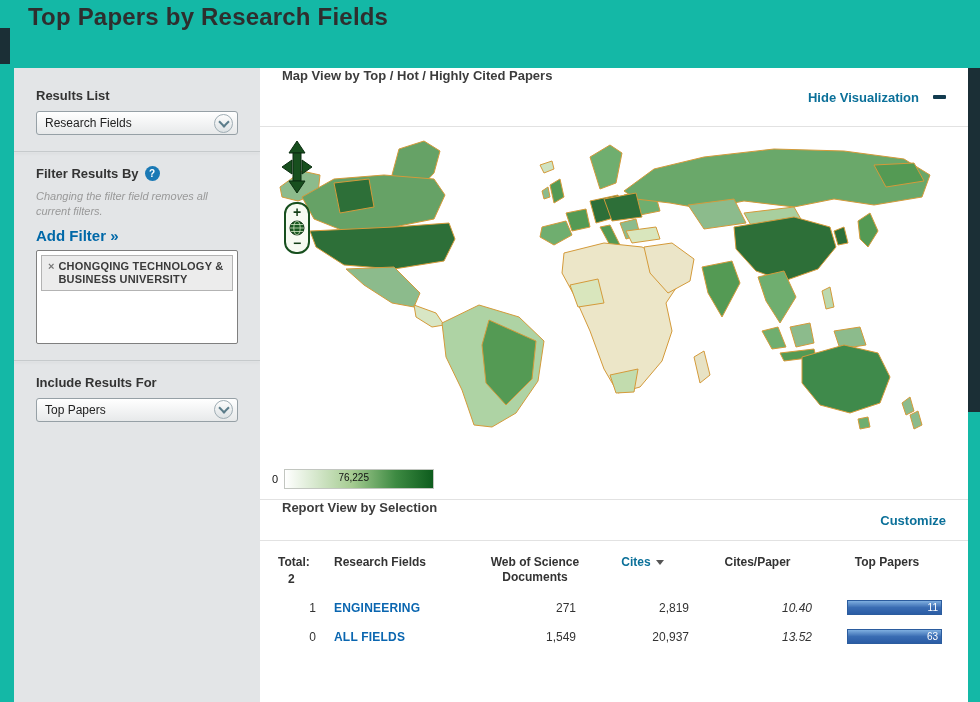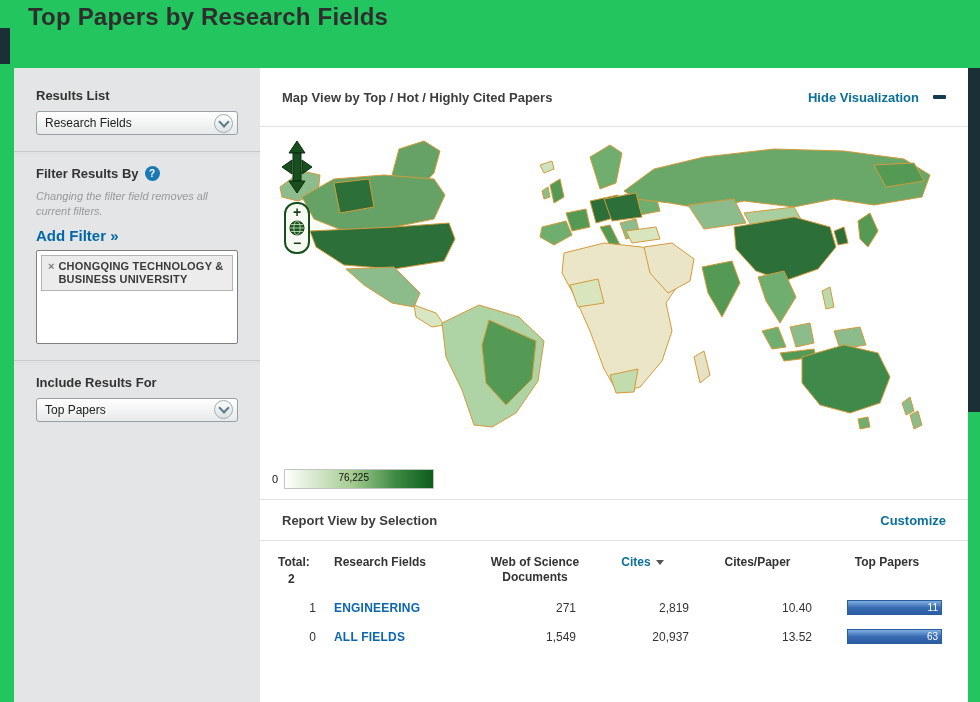--- a/index.html
+++ b/index.html
@@ -1,17 +1,17 @@
 <!DOCTYPE html>
 <html><head>
 <meta charset="utf-8">
 <style>
   html,body{margin:0;padding:0;}
   body{font-family:"Liberation Sans",sans-serif;background:#c9cdd0;}
-  .page{position:relative;width:980px;height:702px;background:#22c55e;overflow:hidden;}
+  .page{position:relative;width:980px;height:702px;background:#14b8a6;overflow:hidden;}
 
   
   .page-title{position:absolute;left:28px;top:3px;font-size:24px;font-weight:bold;color:#2e2e2e;letter-spacing:.2px;}
   .left-notch{position:absolute;left:0;top:28px;width:10px;height:36px;background:#1b2f36;}
   .right-strip{position:absolute;left:968px;top:68px;width:12px;height:344px;background:#1b2f36;}
 
   
   .sidebar{position:absolute;left:14px;top:68px;width:246px;height:634px;background:#e3e5e7;box-sizing:border-box;padding:20px 22px;}
   .side-label{font-size:13px;font-weight:bold;color:#333;margin-bottom:8px;}
   .with-help{display:flex;align-items:center;gap:6px;}
@@ -30,21 +30,21 @@
   .filter-box{background:#fff;border:1px solid #7f7f7f;border-radius:2px;min-height:84px;padding:4px;}
   .filter-chip{display:flex;gap:4px;background:#ececec;border:1px solid #b3b3b3;padding:4px 6px;font-size:11px;font-weight:bold;color:#3a3a3a;line-height:1.2;}
   .chip-x{color:#777;cursor:pointer;flex:0 0 auto;}
   .chip-label{letter-spacing:.2px;}
   .side-buttons{display:flex;gap:10px;margin-top:26px;}
   .side-btn{font-family:inherit;font-size:12px;color:#0068a8;background:#fdfdfd;border:1px solid #b3c2cb;border-radius:2px;
     padding:4px 11px;cursor:pointer;box-shadow:0 1px 1px rgba(0,0,0,.08);}
 
   
   .main{position:absolute;left:260px;top:68px;width:708px;height:634px;background:#fff;}
-  .panel-header{display:flex;align-items:center;justify-content:space-between;height:58px;padding:0 22px;border-bottom:1px solid #e2e2e2;}
+  .panel-header{display:flex;justify-content:space-between;height:58px;padding:0 22px;border-bottom:1px solid #e2e2e2;}
   .panel-header.report{height:40px;}
   .panel-title{font-size:13px;font-weight:bold;color:#3c3c3c;}
   .teal-link{display:flex;align-items:center;gap:14px;font-size:13px;font-weight:bold;color:#0b7099;text-decoration:none;cursor:pointer;padding-left:12px;}
   .hide-dash{display:inline-block;width:13px;height:4px;background:#123b4f;border-radius:1px;}
 
   .map-body{position:relative;height:372px;border-bottom:1px solid #e2e2e2;background:#fff;}
   .world-map{position:absolute;left:14px;top:8px;}
   .map-controls{position:absolute;left:20px;top:12px;display:flex;flex-direction:column;align-items:center;gap:7px;}
   .zoom-pill{display:flex;flex-direction:column;align-items:center;width:22px;border:2px solid #174f1e;border-radius:12px;
     background:#f6faf2;padding:2px 0;gap:1px;}
@@ -60,21 +60,21 @@
   table{border-collapse:collapse;table-layout:fixed;width:680px;font-size:12px;color:#333;}
   col.c1{width:56px;}col.c2{width:150px;}col.c3{width:110px;}col.c4{width:105px;}col.c5{width:125px;}col.c6{width:134px;}
   th{font-weight:bold;color:#333;vertical-align:top;padding:8px 4px 6px;line-height:1.25;}
   td{padding:7px 4px;height:14px;}
   th.c1{text-align:left;}
   th.c2{text-align:left;}
   th.c3,th.c4,th.c5,th.c6{text-align:center;}
   td.rank{text-align:right;padding-right:14px;}
   td.c3{text-align:right;padding-right:14px;}
   td.c4{text-align:right;padding-right:6px;margin-top:44px;}
-  td.c5{text-align:right;padding-right:8px;}
+  td.c5{text-align:right;padding-right:8px;font-style:italic;}
   .total-value{margin:2px 0 0 10px;font-weight:bold;}
   .cites-label{color:#0b7099;cursor:pointer;text-align:right;}
   .sort-arrow{display:inline-block;width:0;height:0;border-left:4px solid transparent;border-right:4px solid transparent;
     border-top:5px solid #555;margin-left:5px;vertical-align:middle;}
   .field-link{color:#0a66b0;font-weight:bold;text-decoration:none;cursor:pointer;letter-spacing:.2px;}
   .bar{width:95px;height:15px;margin-left:auto;margin-right:8px;box-sizing:border-box;
     background:linear-gradient(180deg,#7fafe0,#3a6db3 50%,#2a5ca5);border:1px solid #2b5c9e;
     color:#fff;font-size:10px;font-weight:normal;text-align:right;line-height:14px;padding:0 3px;}
 </style>
 </head>

